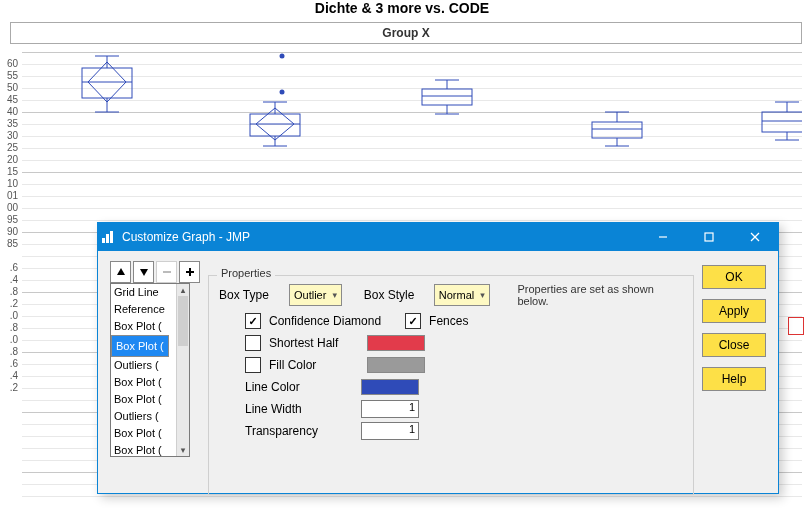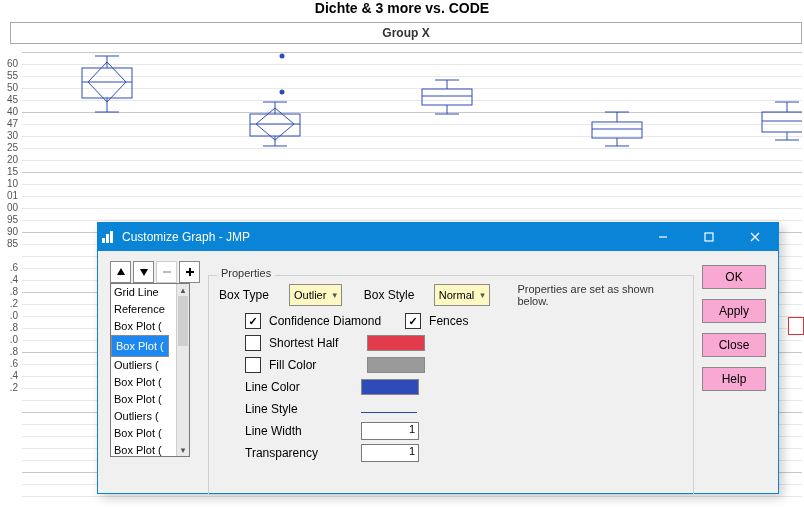--- a/index.html
+++ b/index.html
@@ -42,37 +42,37 @@
 .label{min-width:62px}
 .sel{height:20px;border:1px solid #8a8a8a;background:#fef9c3;display:inline-flex;align-items:center;padding:0 4px;gap:6px;font-size:11px}
 .sel .chev{font-size:9px;color:#555}
 .note{font-size:11px;color:#333}
 .cbx{width:14px;height:14px;border:1px solid #333;display:inline-flex;align-items:center;justify-content:center;font-size:11px;font-weight:700;color:#000;background:#fff}
 .swatch{width:56px;height:14px;border:1px solid #888;display:inline-block}
 .txt{width:50px;height:16px;border:1px solid #7a7a7a;background:#fff;text-align:right;padding:0 3px;font-size:11px}
 .linestyle{width:56px;height:0;border-top:1px solid #244a9f;display:inline-block;margin-top:7px}
 
 .col-right{width:64px;display:flex;flex-direction:column;gap:10px;padding-top:4px}
-.btn{border:1px solid #8a8a8a;background:#f9a8d4;height:22px;display:flex;align-items:center;justify-content:center;font-size:12px}
+.btn{border:1px solid #8a8a8a;background:#fde047;height:22px;display:flex;align-items:center;justify-content:center;font-size:12px}
 
 .right-edge-box{position:absolute;right:0;top:317px;width:14px;height:16px;border:1px solid #d33;background:#fff}
 </style>
 </head>
 <body>
 
 <div class="plot-area">
   <div class="title">Dichte &amp; 3 more vs. CODE</div>
   <div class="group-x">Group X</div>
   <div class="y-axis" id="y-axis">
       <div>60</div>
       <div>55</div>
       <div>50</div>
       <div>45</div>
       <div>40</div>
-      <div>47</div>
+      <div>35</div>
       <div>30</div>
       <div>25</div>
       <div>20</div>
       <div>15</div>
       <div>10</div>
       <div>01</div>
       <div>00</div>
       <div>95</div>
       <div>90</div>
       <div>85</div>
@@ -287,25 +287,20 @@
           <span style="min-width:90px">Fill Color</span>
           <span class="swatch" style="background:#9a9a9a"></span>
         </div>
         <div class="row">
           <span style="width:18px"></span>
           <span style="min-width:108px">Line Color</span>
           <span class="swatch" style="background:#2f4bb8"></span>
         </div>
         <div class="row">
           <span style="width:18px"></span>
-          <span style="min-width:108px">Line Style</span>
-          <span class="linestyle"></span>
-        </div>
-        <div class="row">
-          <span style="width:18px"></span>
           <span style="min-width:108px">Line Width</span>
           <span class="txt">1</span>
         </div>
         <div class="row">
           <span style="width:18px"></span>
           <span style="min-width:108px">Transparency</span>
           <span class="txt">1</span>
         </div>
       </div>
     </div>

